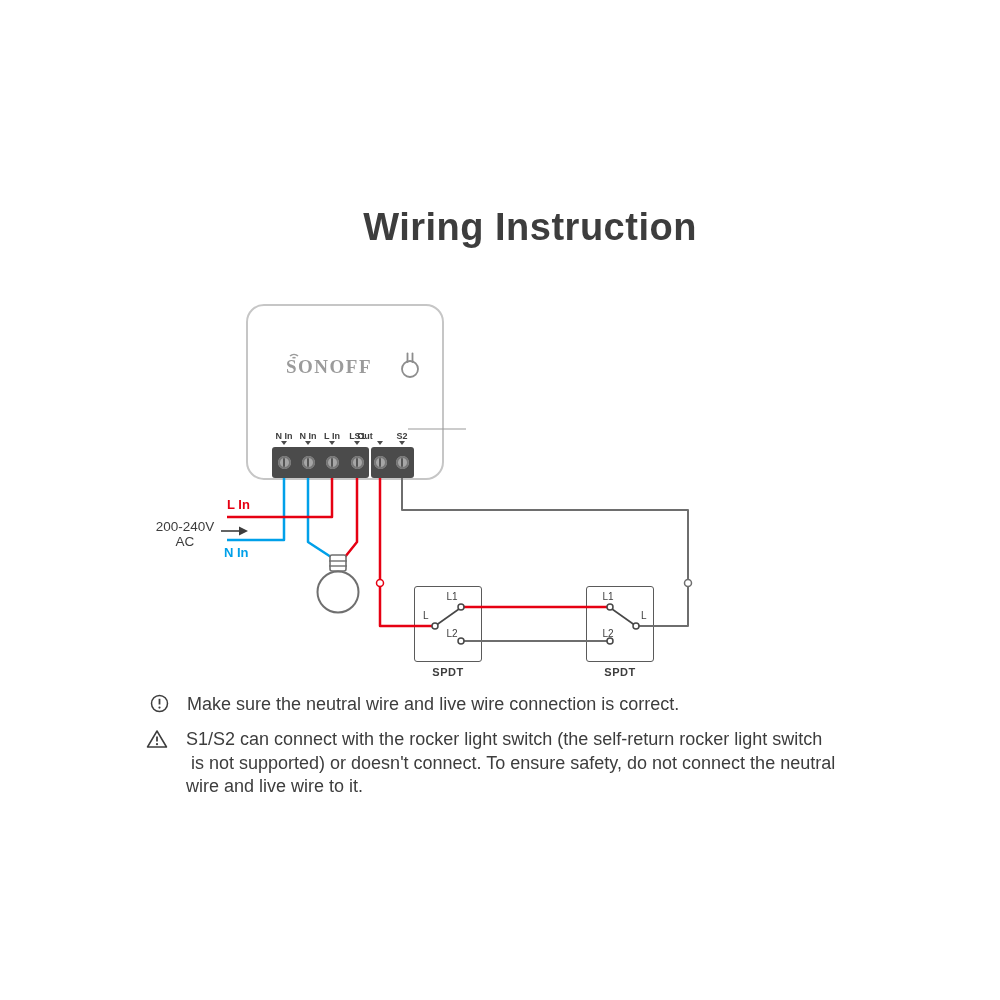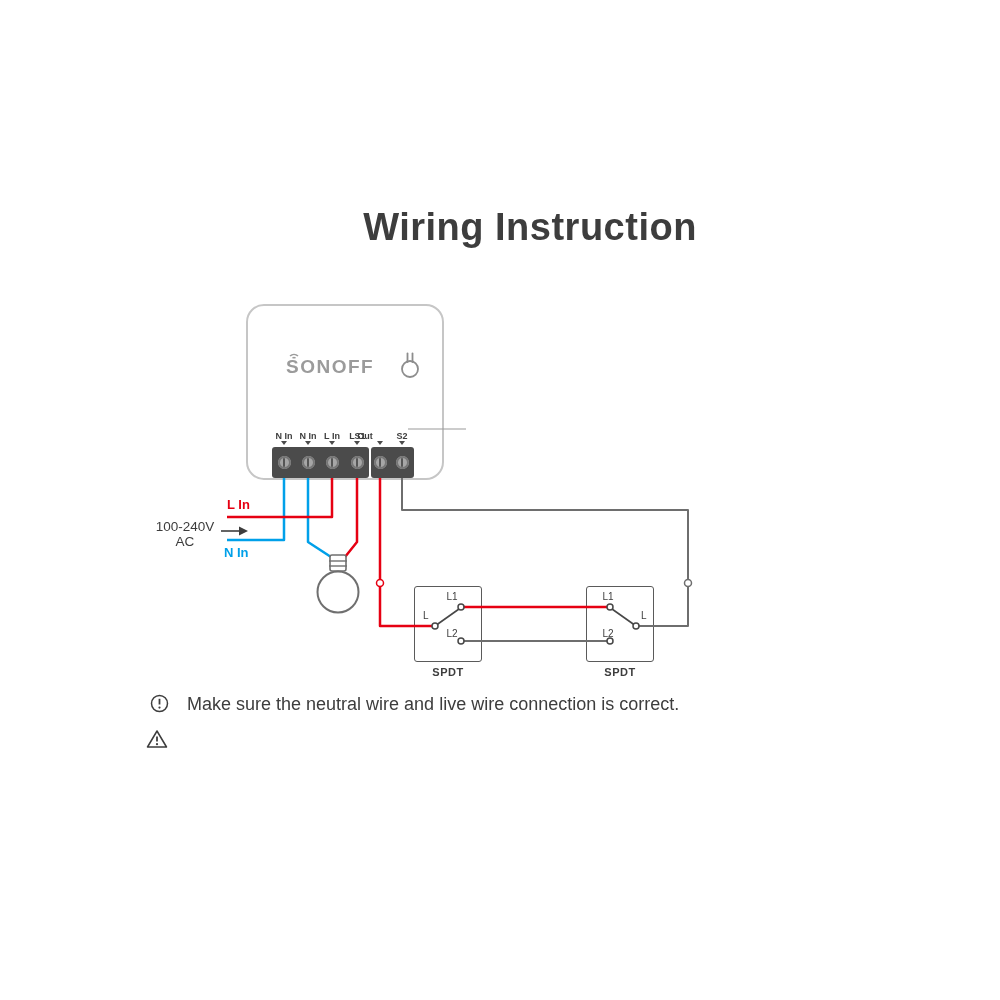--- a/index.html
+++ b/index.html
@@ -11,21 +11,21 @@
   .title{
     position:absolute;top:206px;left:60px;width:940px;margin:0;
     text-align:center;font-size:38px;font-weight:bold;color:var(--ink,#3d3d3d);
     letter-spacing:0.5px;
   }
   
   .device{
     position:absolute;left:246px;top:304px;width:198px;height:176px;
     border:2px solid #c6c6c6;border-radius:18px;background:#fff;box-sizing:border-box;
   }
-  .logo{position:absolute;left:38px;top:50px;height:24px;}
+  .logo{position:absolute;left:38px;top:50px;height:24px;font-family:Liberation Serif, serif;}
   .logo-text{
     font-size:19px;font-weight:bold;color:#9b9b9b;letter-spacing:1.5px;
   }
   .wifi{position:absolute;left:1px;top:-9px;}
   .reset{position:absolute;left:150px;top:44px;}
   
   .tlabel{
     position:absolute;top:431px;width:32px;text-align:center;
     font-size:9px;font-weight:bold;color:#3d3d3d;
   }
@@ -179,21 +179,21 @@
   </div>
   <div class="tblock sblock">
     <div class="screw" style="left:2.5px"></div>
     <div class="screw" style="left:24.5px"></div>
   </div>
 
 
   <span class="lbl-lin">L In</span>
   <span class="lbl-nin">N In</span>
   <div class="lbl-voltage">
-    <div>100-240V</div>
+    <div>200-240V</div>
     <div>AC</div>
   </div>
 
   <span class="swlabel" style="left:444px;top:591px;width:16px;text-align:center">L1</span>
   <span class="swlabel" style="left:423px;top:610px">L</span>
   <span class="swlabel" style="left:444px;top:628px;width:16px;text-align:center">L2</span>
   <span class="spdt" style="left:414px">SPDT</span>
 
   <span class="swlabel" style="left:600px;top:591px;width:16px;text-align:center">L1</span>
   <span class="swlabel" style="left:641px;top:610px">L</span>
@@ -208,15 +208,20 @@
     </svg>
     <span class="txt">Make sure the neutral wire and live wire connection is correct.</span>
   </div>
 
   <div class="note note-warn">
     <svg class="icon" width="22" height="20" viewBox="0 0 22 20">
       <path d="M11 2 L20.5 18 H1.5 Z" fill="none" stroke="#3d3d3d" stroke-width="1.5" stroke-linejoin="round"></path>
       <line x1="11" y1="7.5" x2="11" y2="12.5" stroke="#3d3d3d" stroke-width="1.8"></line>
       <circle cx="11" cy="15.2" r="1.1" fill="#3d3d3d"></circle>
     </svg>
+    <div class="txt">
+      <div>S1/S2 can connect with the rocker light switch (the self-return rocker light switch</div>
+      <div class="warn-line2">is not supported) or doesn't connect. To ensure safety, do not connect the neutral</div>
+      <div>wire and live wire to it.</div>
+    </div>
   </div>
 
 </div>
 
 </body></html>

